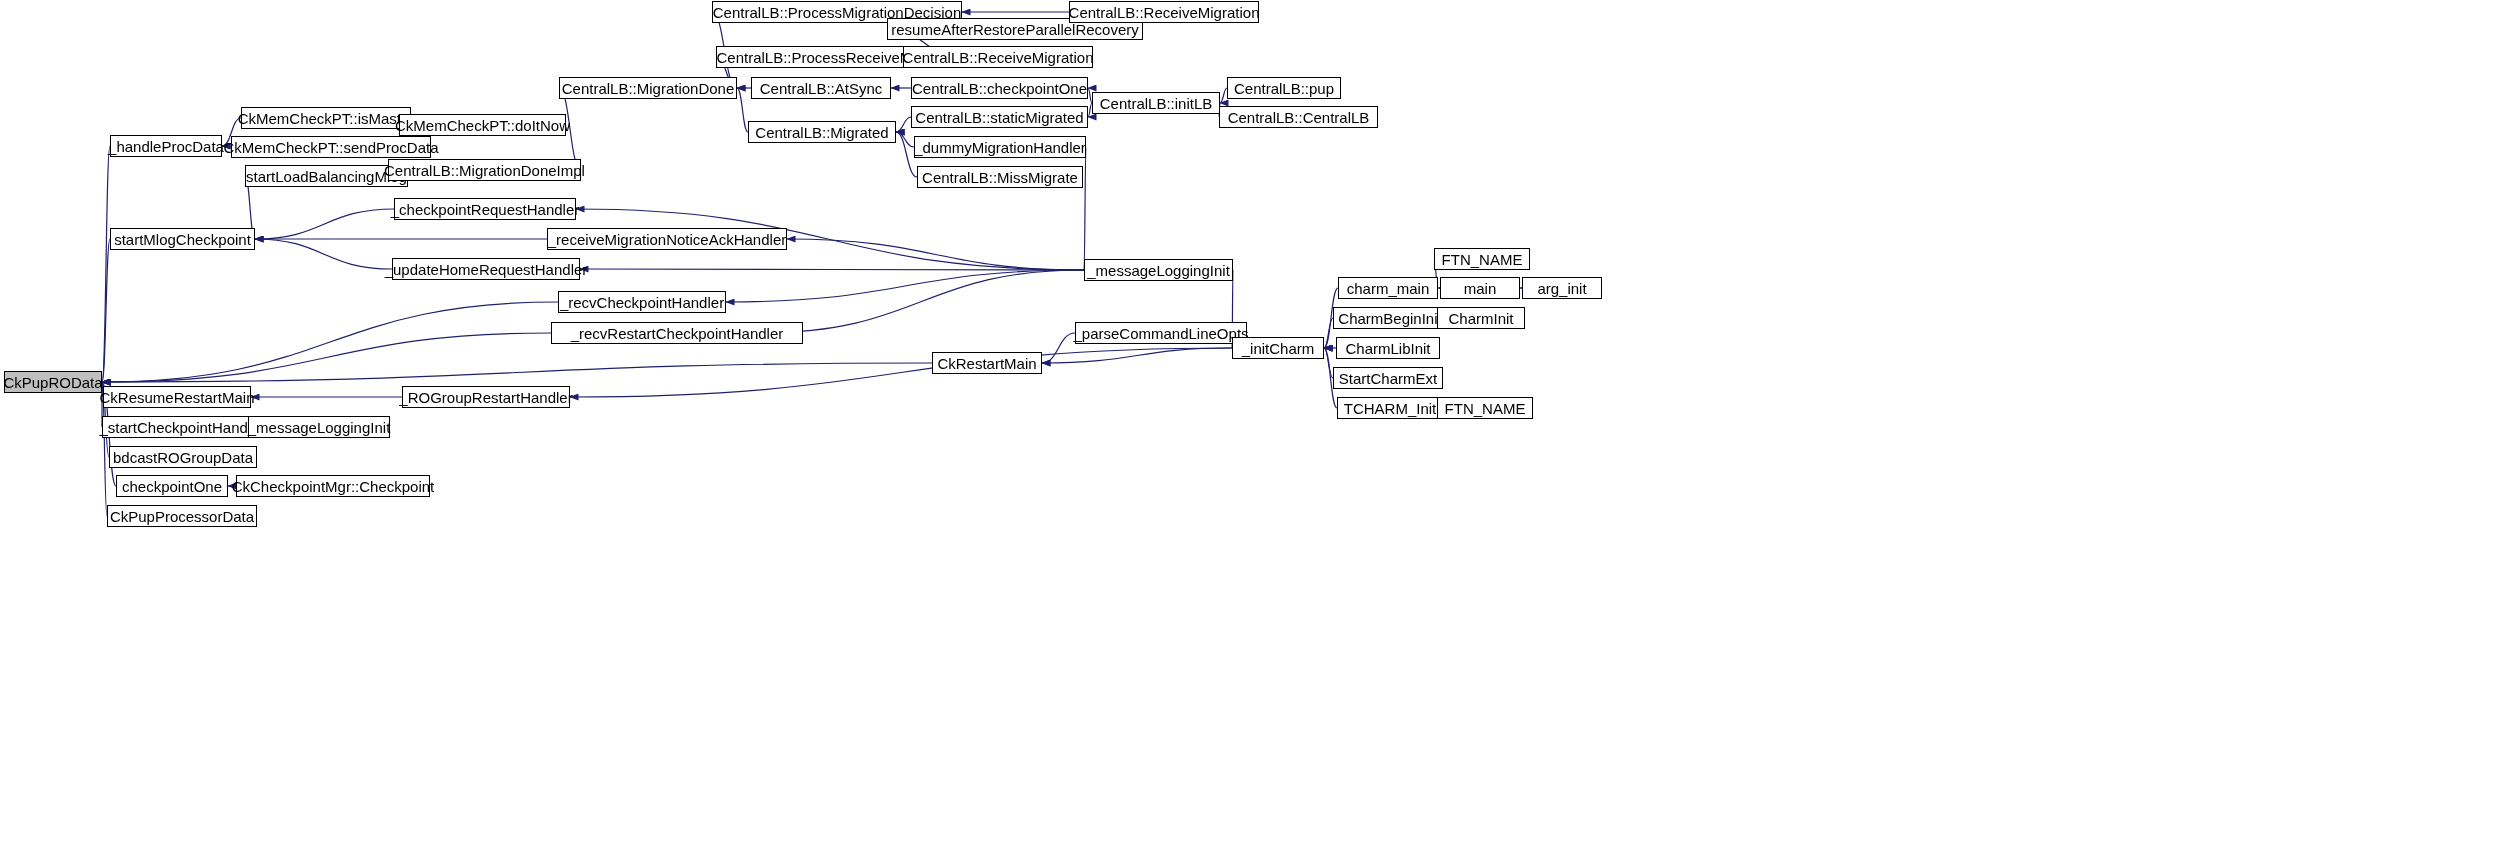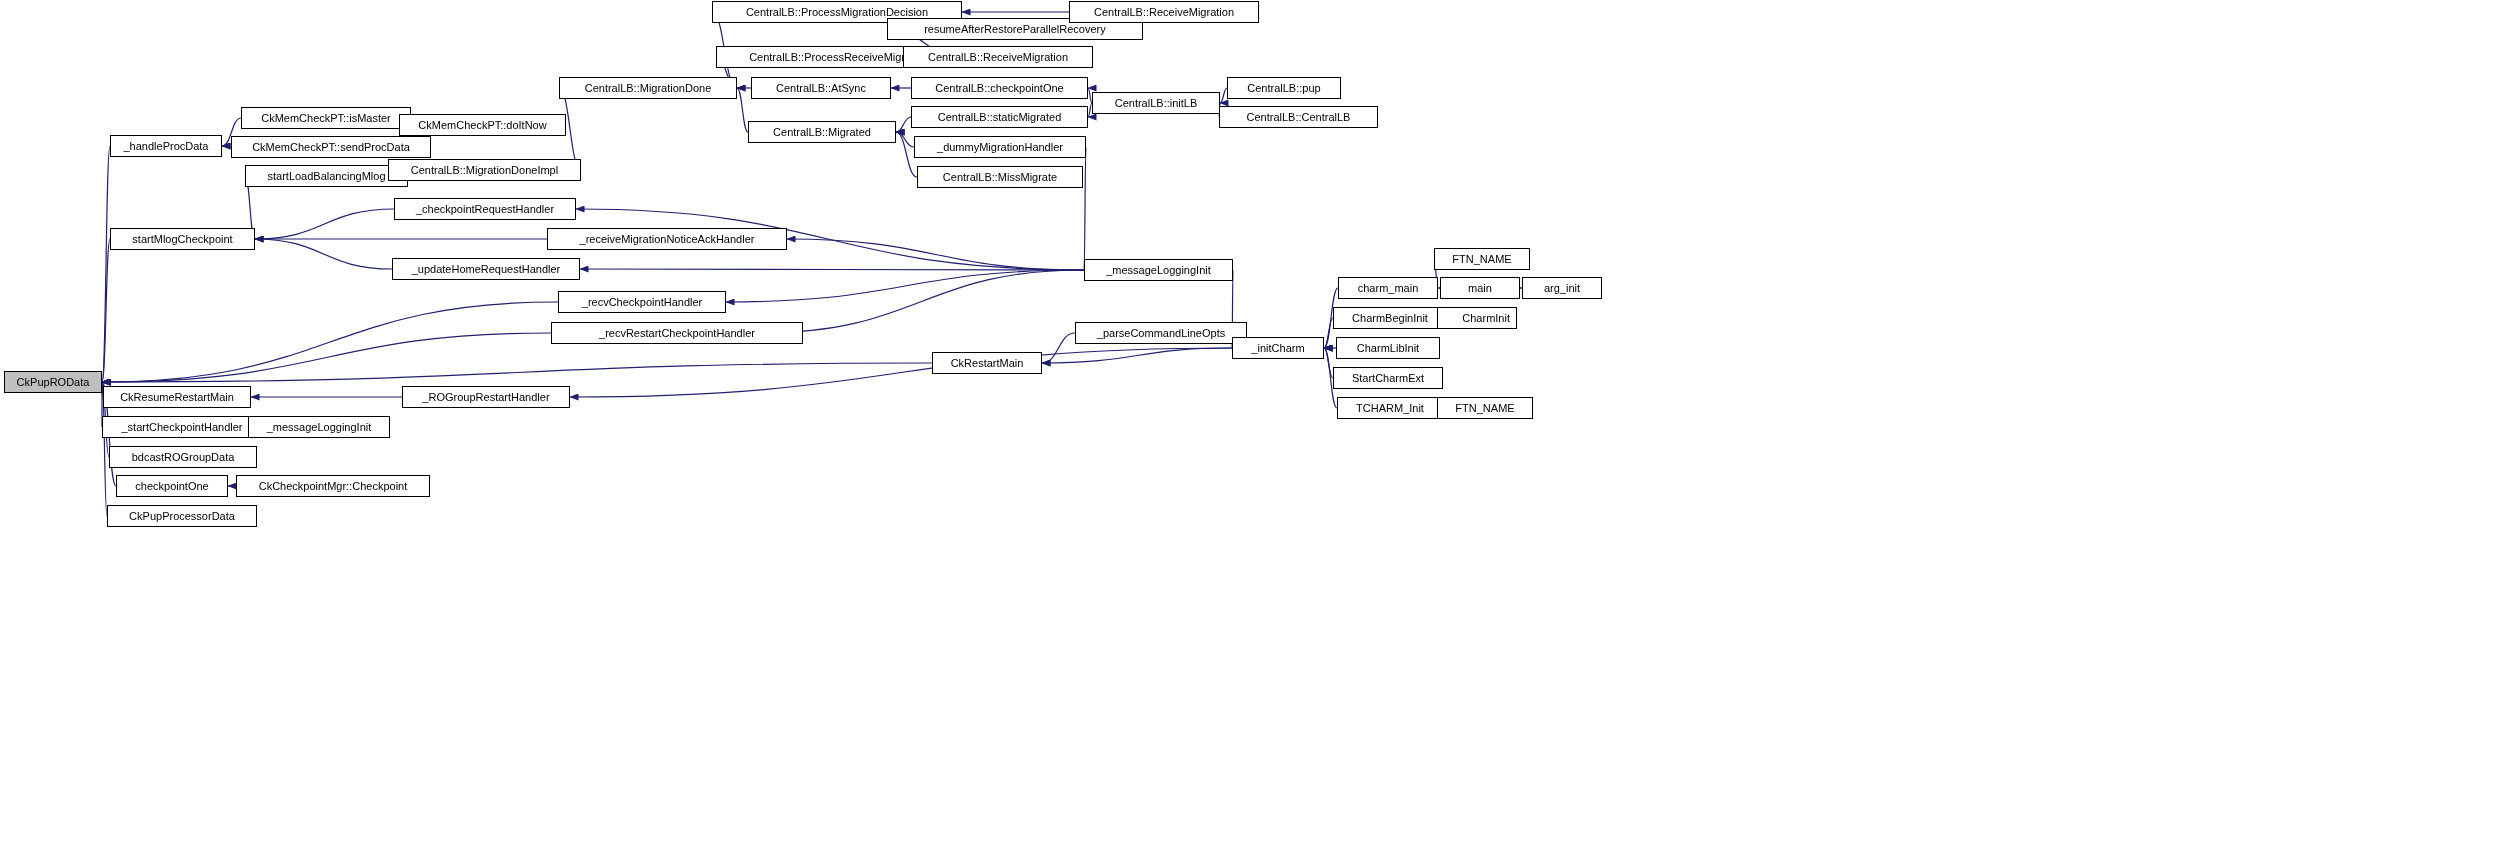--- a/index.html
+++ b/index.html
@@ -1,20 +1,20 @@
 <!DOCTYPE html>
 <html><head>
 <meta charset="utf-8">
 <style>
   html,body{margin:0;padding:0;background:#ffffff;}
   #canvas{position:relative;width:2517px;height:843px;background:#ffffff;
           font-family:"Liberation Sans","DejaVu Sans",sans-serif;overflow:hidden;}
   svg.edges{position:absolute;left:0;top:0;width:2517px;height:843px;pointer-events:none;}
   .node{position:absolute;box-sizing:border-box;border:1px solid #000000;background:#ffffff;
-        color:#000000;font-size:11px;line-height:1;display:flex;align-items:center;
+        color:#000000;font-size:15px;line-height:1;display:flex;align-items:center;
         justify-content:center;white-space:nowrap;padding:0 6px;}
   .node.root{background:#bfbfbf;border:1px solid #000000;}
 </style>
 </head>
 <body>
 
 <div id="canvas">
   <svg class="edges">
     <defs>
       <marker id="arrowhead" markerWidth="9" markerHeight="7" refX="8.5" refY="3.5" orient="auto" markerUnits="userSpaceOnUse">
@@ -188,21 +188,21 @@
       </div>
       <div class="node" style="left: 1440px; top: 277px; width: 80px; height: 22px;">
         <span>main</span>
       </div>
       <div class="node" style="left: 1522px; top: 277px; width: 80px; height: 22px;">
         <span>arg_init</span>
       </div>
       <div class="node" style="left: 1333px; top: 307px; width: 114px; height: 22px;">
         <span>CharmBeginInit</span>
       </div>
-      <div class="node" style="left: 1437px; top: 307px; width: 80px; height: 22px; justify-content: flex-end;">
+      <div class="node" style="left: 1437px; top: 307px; width: 88px; height: 22px;">
         <span>CharmInit</span>
       </div>
       <div class="node" style="left: 1336px; top: 337px; width: 104px; height: 22px;">
         <span>CharmLibInit</span>
       </div>
       <div class="node" style="left: 1333px; top: 367px; width: 110px; height: 22px;">
         <span>StartCharmExt</span>
       </div>
       <div class="node" style="left: 1337px; top: 397px; width: 106px; height: 22px;">
         <span>TCHARM_Init</span>

